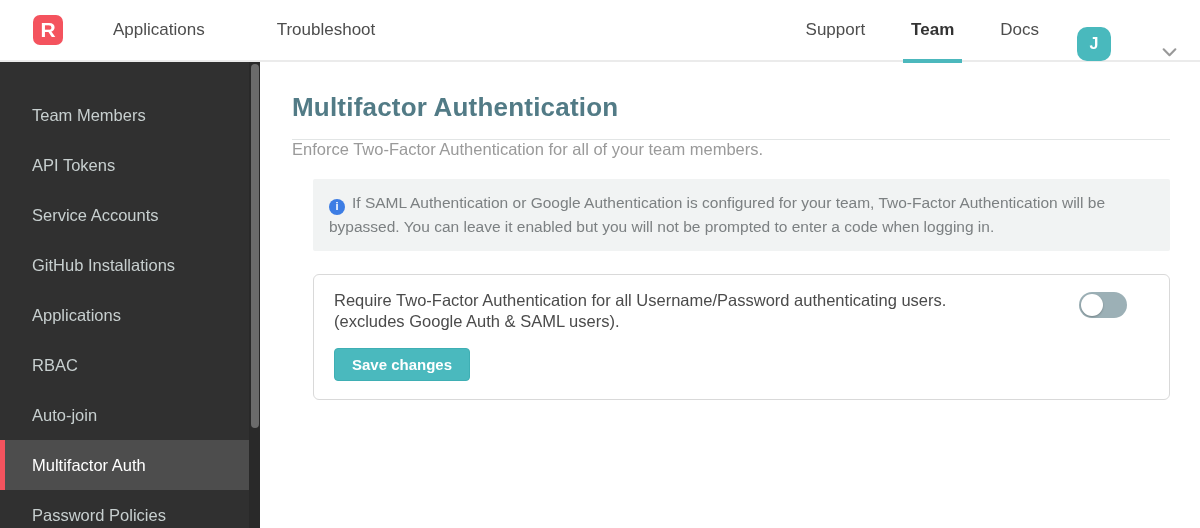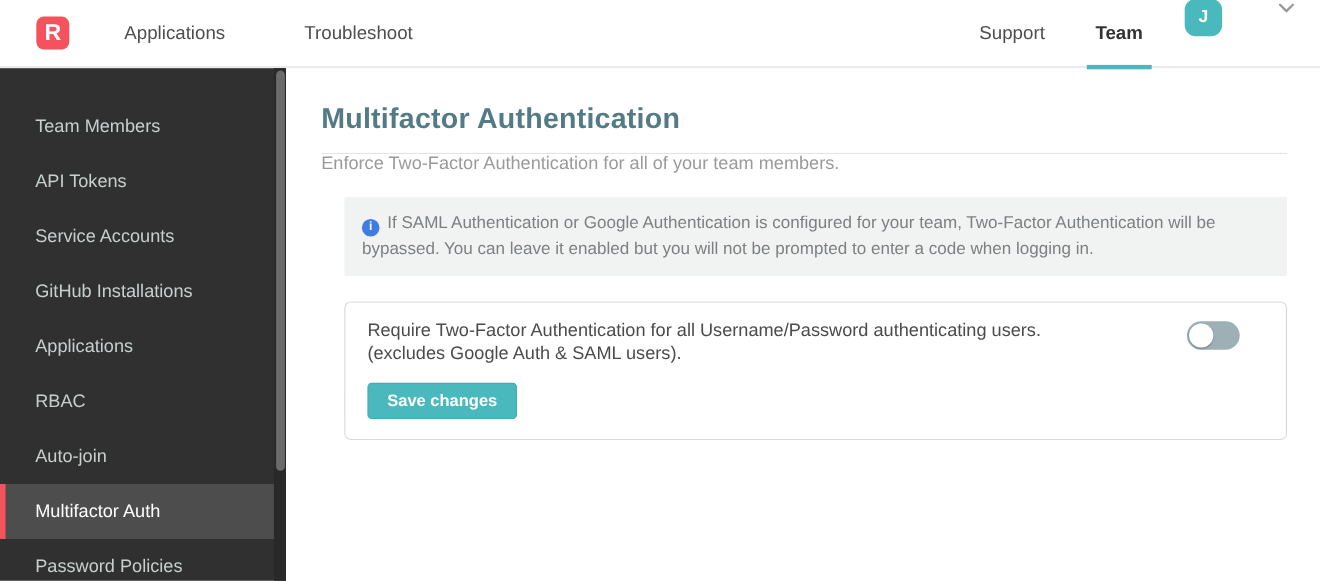--- a/index.html
+++ b/index.html
@@ -6,21 +6,21 @@
   html,body { width:1200px; height:528px; overflow:hidden; background:#fff;
               font-family:"Liberation Sans", sans-serif; }
 
   
   .header { position:relative; height:62px; background:#fff;
             border-bottom:2px solid #ebebeb; display:flex; align-items:center; }
   .logo { width:30px; height:30px; margin-left:33px; background:#f4535e;
           border-radius:7px; color:#fff; font-weight:bold; font-size:21px;
           display:flex; align-items:center; justify-content:center; cursor:pointer; }
   .nav-left { display:flex; margin-left:48px; gap:68px; }
-  .nav-right { display:flex; align-items:flex-start; margin-left:auto; margin-right:22px; gap:42px; }
+  .nav-right { display:flex; align-items:flex-end; margin-left:auto; margin-right:22px; gap:42px; }
   .nav-item { position:relative; font-size:17px; color:#4d4d4d; cursor:pointer;
               height:62px; display:flex; align-items:center; padding:0 2px; }
   .nav-item.active { font-weight:bold; color:#333; }
   .nav-item.active::after { content:""; position:absolute; left:-6px; right:-6px;
               bottom:-2px; height:4px; background:#4cb8bd; }
   .avatar { width:34px; height:34px; border-radius:10px; background:#49b9bd;
             color:#fff; font-weight:bold; font-size:16px; display:flex;
             align-items:center; justify-content:center; cursor:pointer; margin-left:-6px; }
   .chevron { margin-left:8px; cursor:pointer; display:flex; align-items:center; }
 
@@ -71,20 +71,21 @@
   <div class="logo">R</div>
 
   <div class="nav-left">
     <div class="nav-item">Applications</div>
     <div class="nav-item">Troubleshoot</div>
   </div>
 
   <div class="nav-right">
     <div class="nav-item">Support</div>
     <div class="nav-item active">Team</div>
+    <div class="nav-item">Docs</div>
     <div class="avatar">J</div>
     <div class="chevron">
       <svg width="17" height="17" viewBox="0 0 16 16" fill="none" stroke="#999" stroke-width="2" stroke-linecap="round" stroke-linejoin="round">
         <polyline points="2.5,5 8,10.5 13.5,5"></polyline>
       </svg>
     </div>
   </div>
 </div>
 
 <div class="page">

